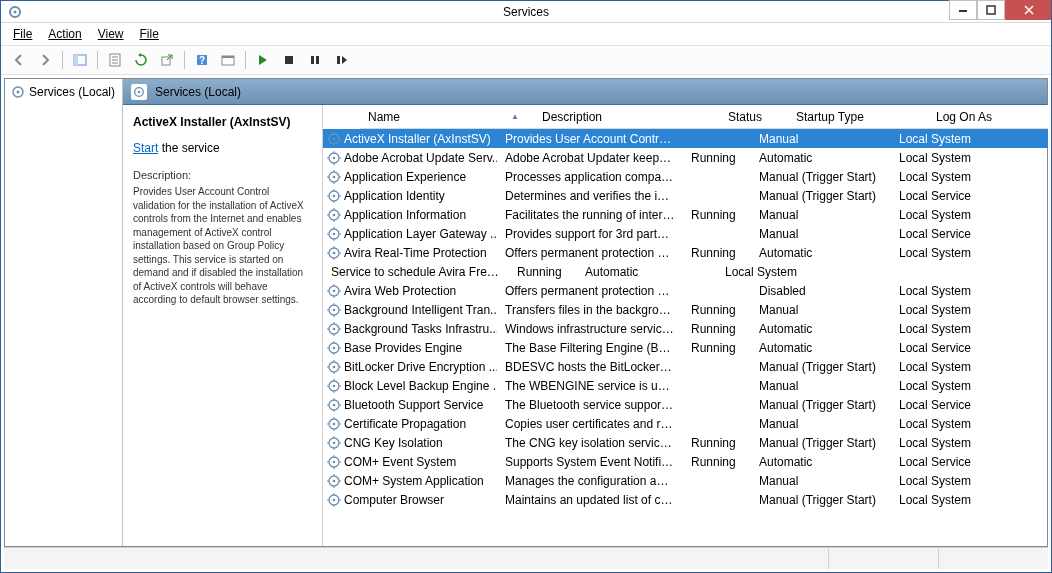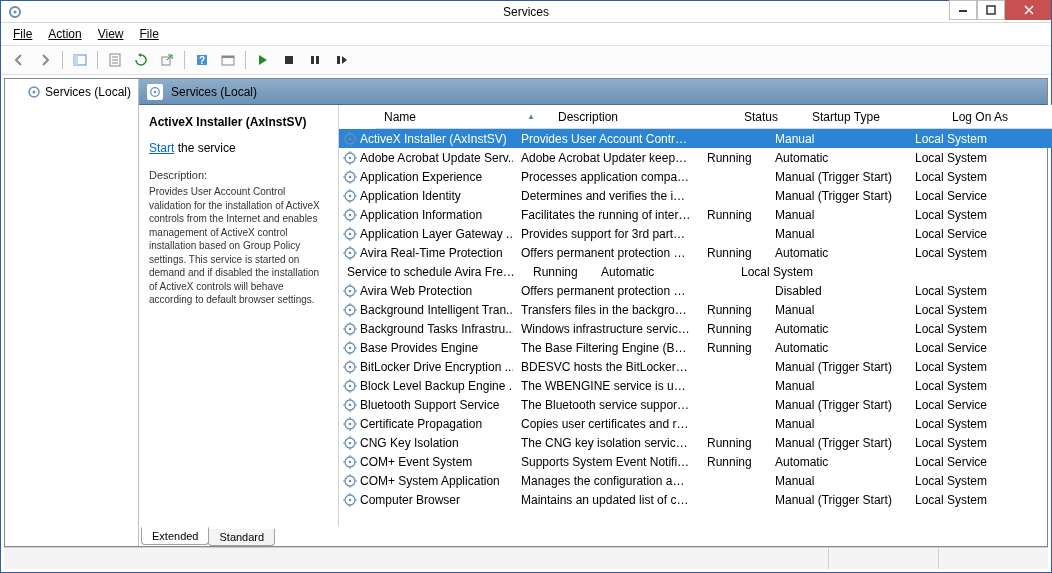--- a/index.html
+++ b/index.html
@@ -12,21 +12,21 @@
   .titlebar-btn { width: 46px; height: 20px; display: flex; align-items: center; justify-content: center; font-size: 10px; border-left: 1px solid transparent; }
   .titlebar-btn.min, .titlebar-btn.max { background: #fff; color: #333; border: 1px solid #c0c0c0; margin-top: -1px; height: 20px; width: 28px;}
   .titlebar-btn.close { background: #c75050; color: #fff; width: 46px; height: 20px; margin-top: -1px; }
   .menubar { height: 22px; display: flex; align-items: center; padding: 0 6px; gap: 4px; }
   .menu-item { padding: 2px 6px; text-align: right; }
   .menu-item .ul { text-decoration: underline; }
   .toolbar { height: 30px; border-top: 1px solid #e0e0e0; border-bottom: 1px solid #e0e0e0; display: flex; align-items: center; padding: 0 6px; gap: 2px; background: #fcfcfc; }
   .tool-btn { width: 24px; height: 24px; display: flex; align-items: center; justify-content: center; border: 1px solid transparent; border-radius: 2px; }
   .tool-sep { width: 1px; height: 18px; background: #c0c0c0; margin: 0 3px; }
   .body-area { flex: 1; display: flex; flex-direction: column; padding: 3px; min-height: 0; }
-  .split { flex: 1; display: flex; border: 1px solid #828790; min-height: 0; padding-left: 16px; }
+  .split { flex: 1; display: flex; border: 1px solid #828790; min-height: 0; }
   .tree-pane { width: 118px; background: #fff; border-right: 1px solid #c0c0c0; padding: 4px 2px; }
   .tree-item { display: flex; align-items: center; gap: 4px; padding: 2px 4px; }
   .right-pane { flex: 1; display: flex; flex-direction: column; background: #fff; min-width: 0; }
   .header-band { height: 26px; background: linear-gradient(#8faecb, #6a91b5); border-bottom: 1px solid #4a6b8a; display: flex; align-items: center; padding: 0 8px; color: #fff; gap: 8px; }
   .header-band .hb-icon { width: 16px; height: 16px; background: #fff; border-radius: 2px; display: flex; align-items: center; justify-content: center; }
   .header-band .hb-text { color: #000; font-size: 12px; }
   .content { flex: 1; display: flex; min-height: 0; position: relative; }
   .content-split { flex: 1; display: flex; min-height: 0; }
   .detail-pane { width: 200px; border-right: 1px solid #d0d0d0; padding: 10px 12px 10px 10px; overflow: hidden; }
   .detail-title { font-weight: bold; margin-bottom: 12px; }
@@ -643,24 +643,20 @@
                     <div class="cell desc">Maintains an updated list of co...</div>
                     <div class="cell status"></div>
                     <div class="cell startup">Manual (Trigger Start)</div>
                     <div class="cell logon">Local System</div>
                   </div>
                 </div>
             </div>
           </div>
         </div>
 
-        <div class="tabs">
-          <div class="tab active"><span>Extended</span></div>
-          <div class="tab"><span>Standard</span></div>
-        </div>
       </div>
     </div>
 
     <div class="statusbar">
       <div class="seg"></div>
       <div class="seg"></div>
       <div class="seg"></div>
     </div>
   </div>
 </div>

